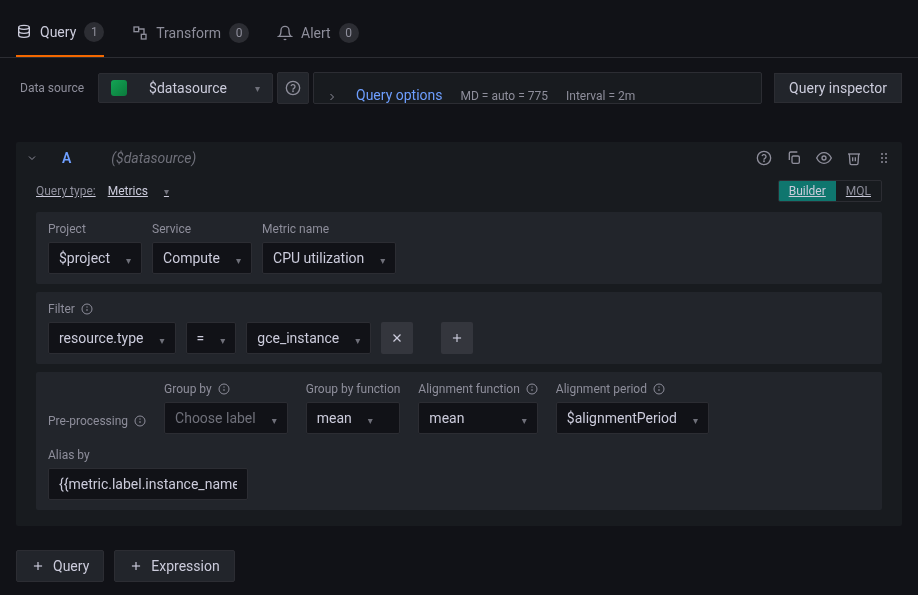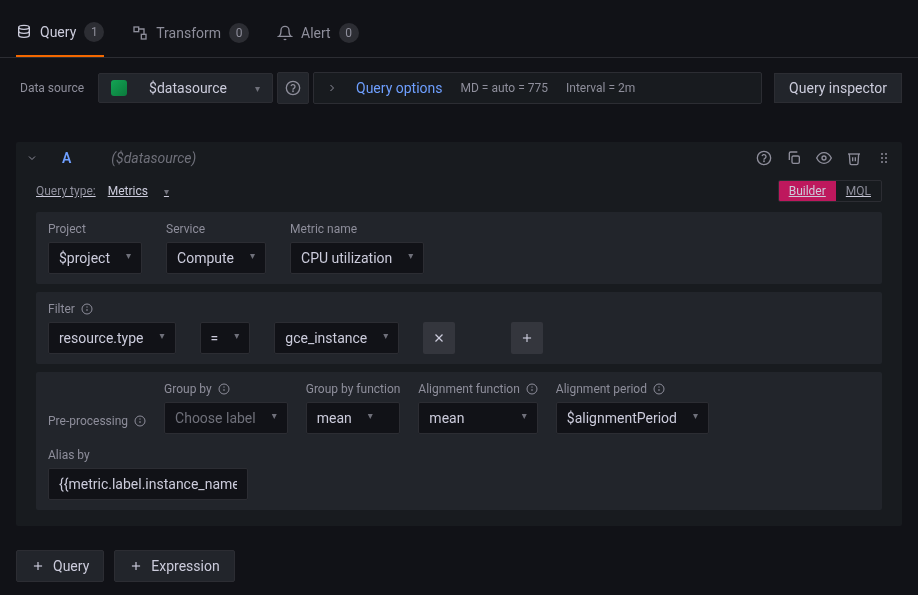--- a/index.html
+++ b/index.html
@@ -84,21 +84,21 @@
     justify-content: center;
     cursor: pointer;
     color: #8e8e9b;
   }
   .query-options-bar {
     flex: 1;
     background: #181b1f;
     border: 1px solid #2c2d33;
     border-radius: 2px;
     display: flex;
-    align-items: center;
+    align-items: flex-end;
     padding: 0 12px;
     height: 32px;
     gap: 18px;
   }
   .chev-right { color: #8e8e9b; }
   .link-blue { color: #6e9fff; cursor: pointer; }
   .dim { color: #8e8e9b; font-size: 12px; }
   .btn {
     background: #22252b;
     border: 1px solid #2c2d33;
@@ -133,45 +133,45 @@
     text-decoration: underline;
   }
   .segmented {
     margin-left: auto;
     display: flex;
     border: 1px solid #2c2d33;
     border-radius: 2px;
     overflow: hidden;
   }
   .seg { padding: 3px 10px; font-size: 12px; cursor: pointer; color: #8e8e9b; }
-  .seg.active { background: #be185d; color: #ccccdc; }
+  .seg.active { background: #0f766e; color: #ccccdc; }
 
   .section {
     background: #22252b;
     margin: 0 20px 8px 20px;
     border-radius: 2px;
     padding: 10px 12px;
   }
   .field-label {
     color: #8e8e9b;
     font-size: 12px;
     margin-bottom: 6px;
     display: flex;
     align-items: center;
     gap: 6px;
   }
-  .field-row { display: flex; gap: 24px; align-items: flex-end;}
+  .field-row { display: flex; gap: 10px; align-items: flex-end;}
   .column { display: flex; flex-direction: column; }
   .select {
     background: #111217;
     border: 1px solid #2c2d33;
     border-radius: 2px;
     padding: 7px 10px;
     display: flex;
-    align-items: flex-start;
+    align-items: flex-end;
     gap: 10px;
     cursor: pointer;
     min-height: 32px;
     color: #ccccdc;
   }
   .select.dim-text { color: #6f707a; }
   .caret { color: #6f707a; font-size: 10px; margin-left: 6px; }
   .sq-btn {
     background: #34363d;
     width: 32px;

